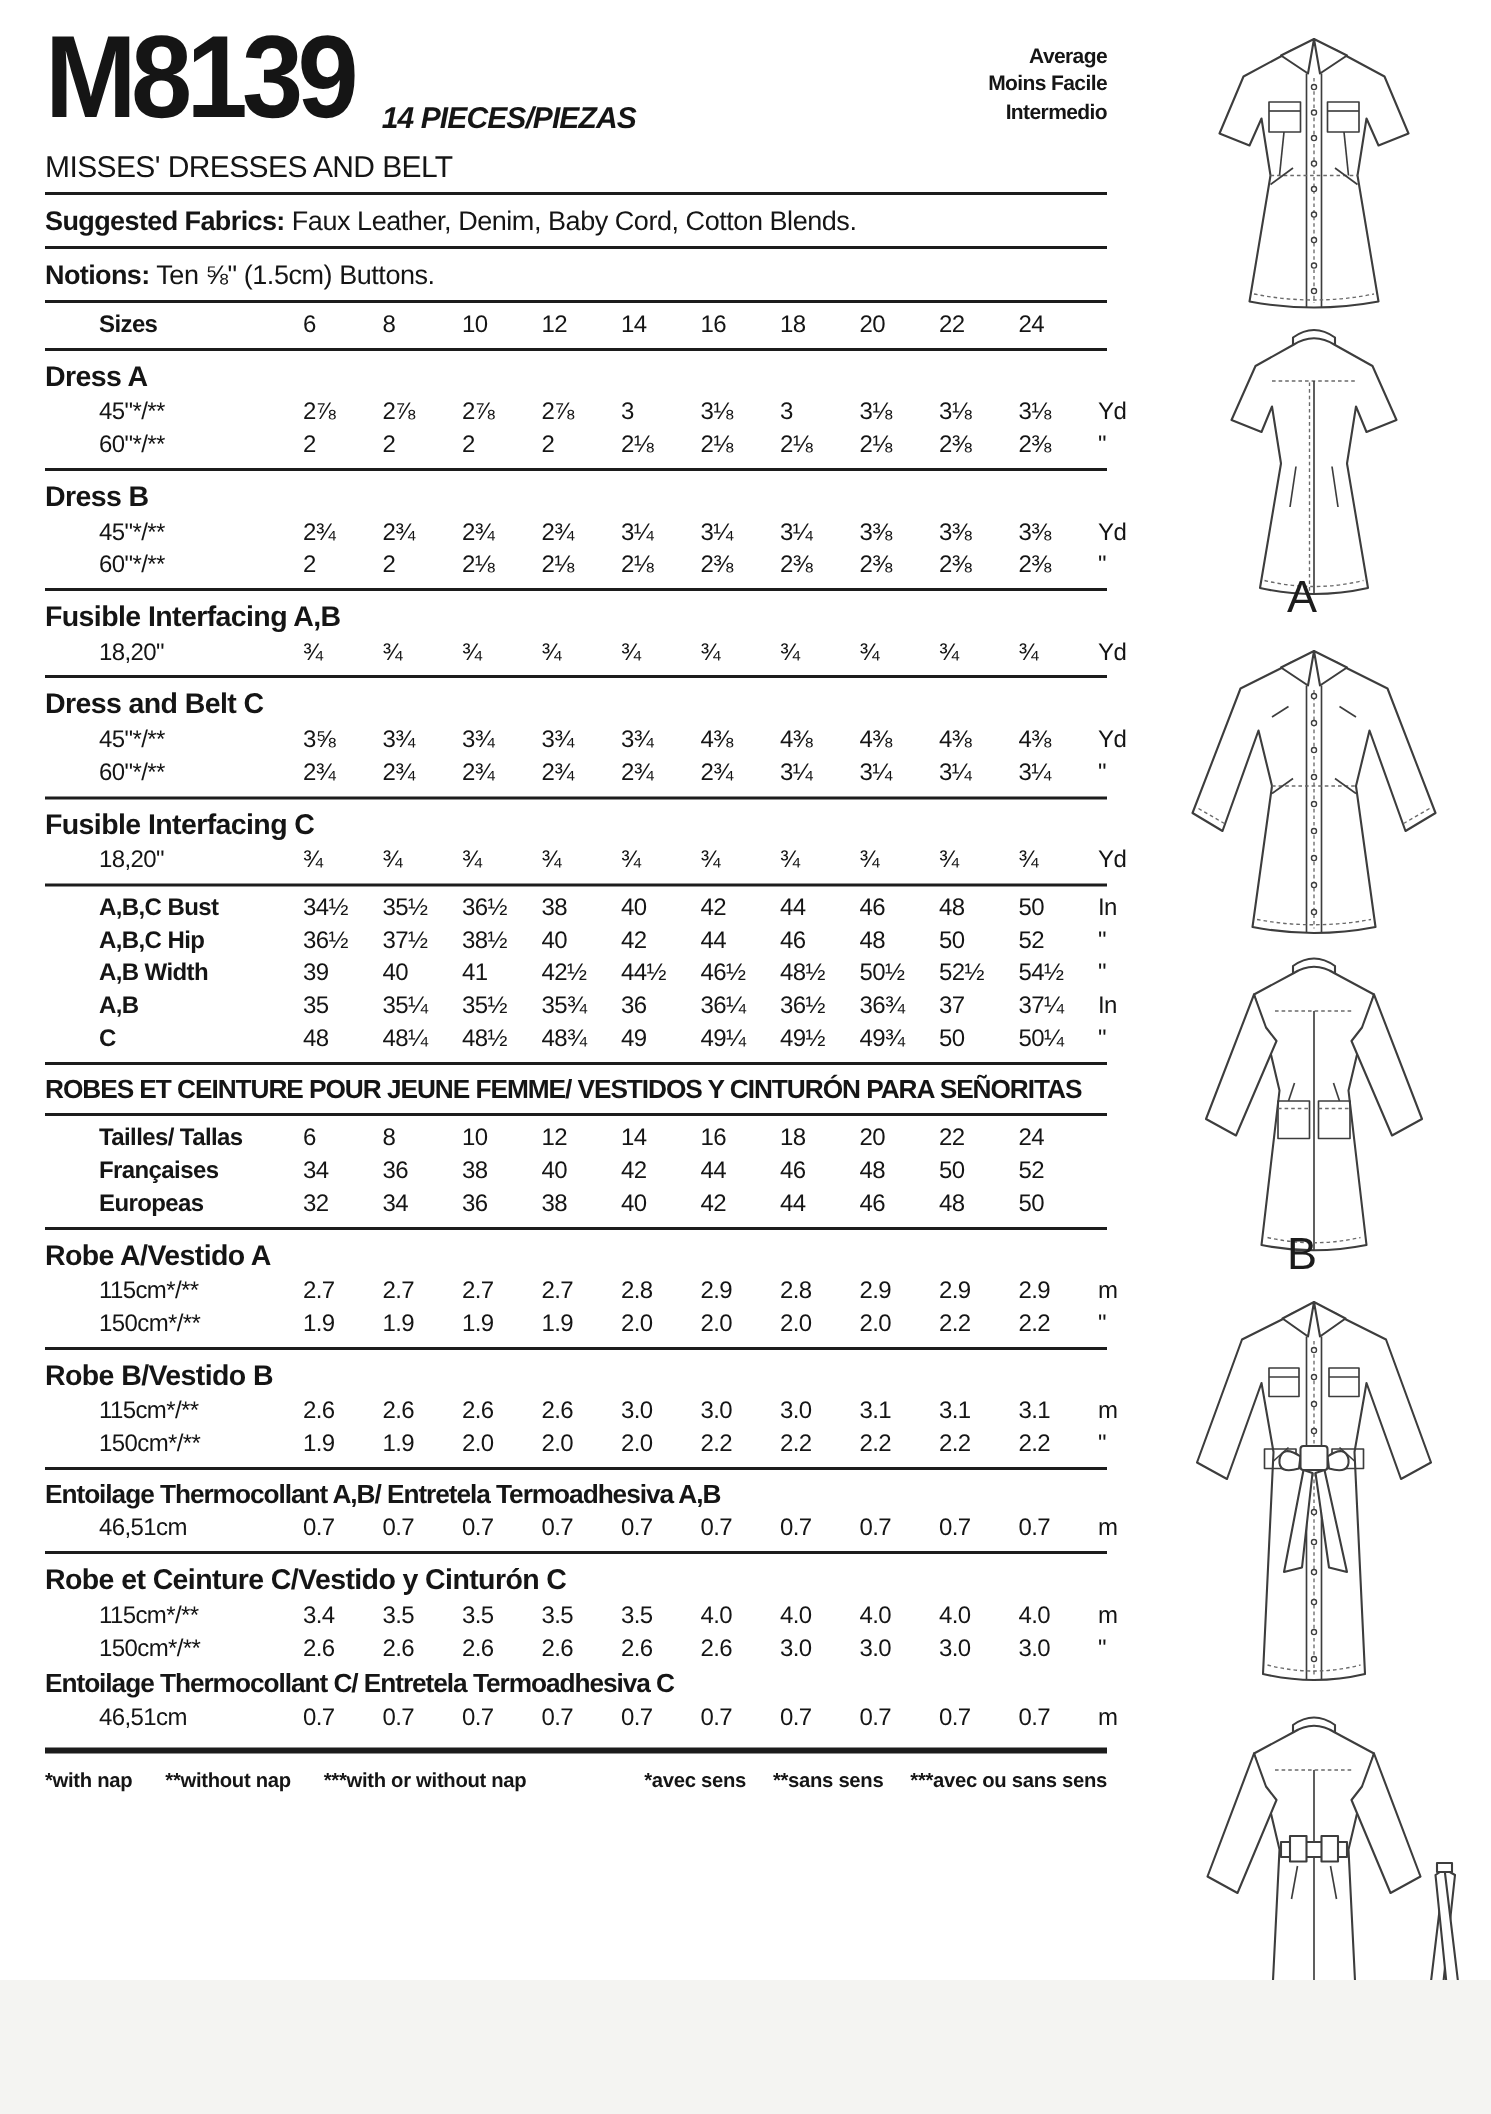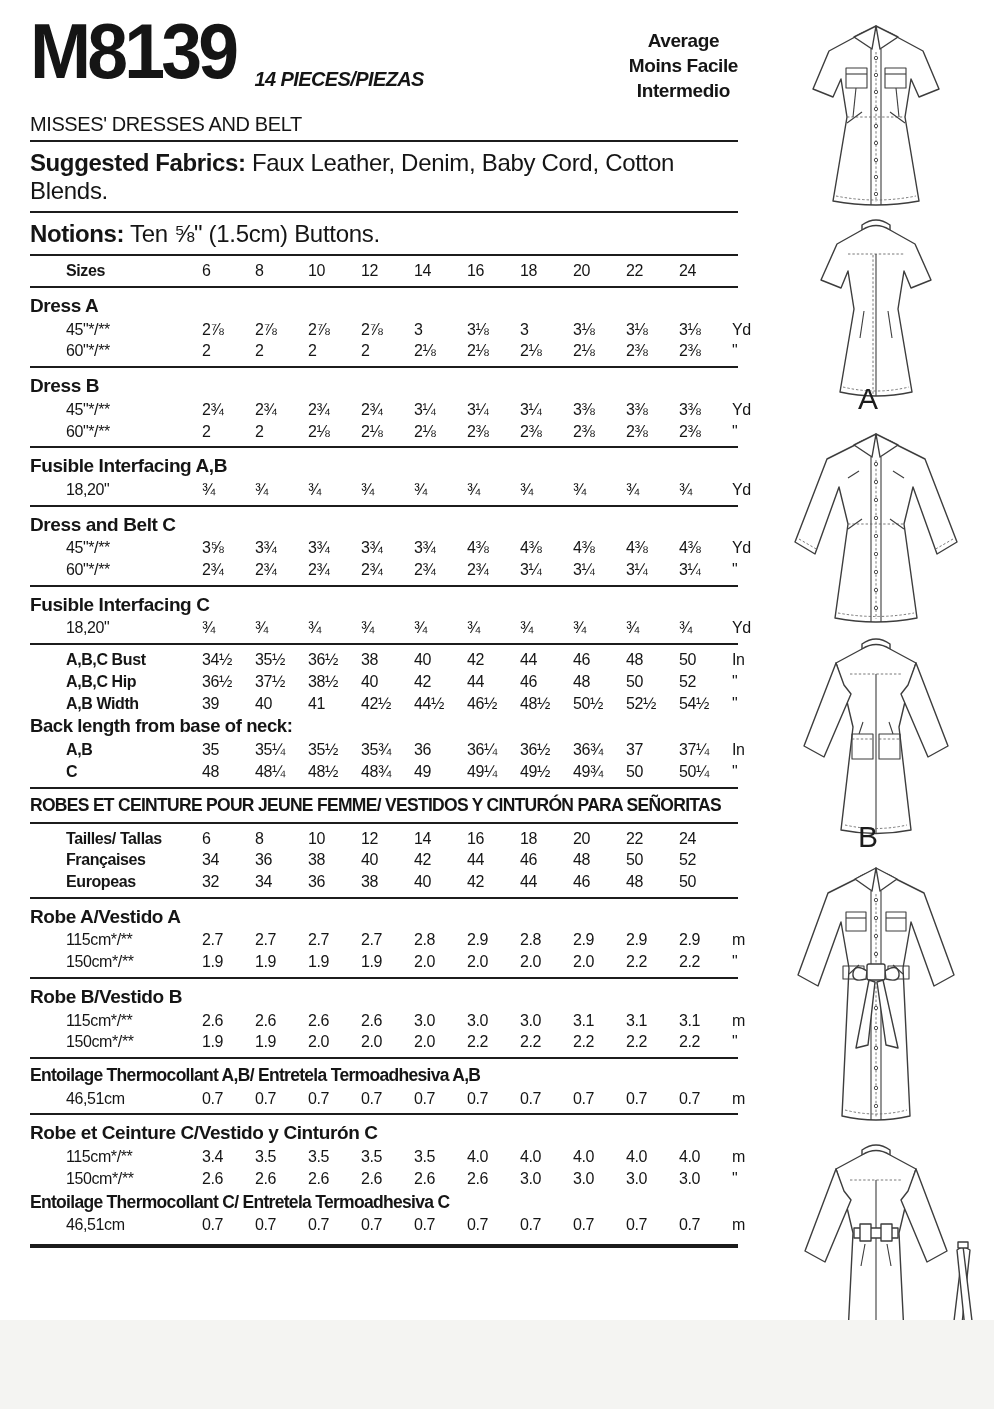--- a/index.html
+++ b/index.html
@@ -6,28 +6,28 @@
   .page{position:relative;width:994px;height:1320px;background:#ffffff;overflow:hidden;
         font-family:"Liberation Sans",sans-serif;color:#151515;}
   .content{position:absolute;left:30px;top:14px;width:708px;}
   .figures{position:absolute;left:758px;top:0;width:236px;height:1409px;}
 
   
   .masthead{display:flex;align-items:flex-start;}
   .pattern-number{font-size:78px;font-weight:bold;line-height:0.95;letter-spacing:-4px;
                   transform:scaleX(0.94);transform-origin:left top;white-space:nowrap;}
   .pieces{font-size:20px;font-weight:bold;letter-spacing:-0.6px;margin:54px 0 0 6px;white-space:nowrap;font-style:italic;}
-  .difficulty{margin-left:auto;text-align:center;font-weight:bold;font-size:19px;line-height:1.32;
+  .difficulty{margin-left:auto;text-align:right;font-weight:bold;font-size:14px;line-height:1.32;
               letter-spacing:-0.4px;padding-top:14px;}
   .title-line{font-size:20px;font-weight:normal;letter-spacing:-0.4px;margin-top:10px;}
 
   .rule{height:2px;background:#1c1c1c;margin:4px 0;}
   .rule.thick{height:4px;margin-top:8px;}
 
-  .info-line{font-size:24px;letter-spacing:-0.3px;padding:3px 0 2px 0;}
+  .info-line{font-size:18px;letter-spacing:-0.3px;padding:3px 0 2px 0;}
   .info-line b{letter-spacing:-0.4px;}
 
   
   .trow{display:grid;grid-template-columns:136px repeat(10,53px) 39px;
         font-size:16px;letter-spacing:-0.4px;line-height:1.36;align-items:baseline;margin-left:36px;}
   .trow .lbl{white-space:nowrap;}
   .trow .lbl.bold{font-weight:bold;}
   .trow .cell{white-space:nowrap;}
   .trow .unit{white-space:nowrap;}
   .sec-h{font-size:19px;font-weight:bold;letter-spacing:-0.4px;line-height:1.35;padding-top:1px;white-space:nowrap;}
@@ -247,21 +247,20 @@
           <div class="cell">41</div>
           <div class="cell">42½</div>
           <div class="cell">44½</div>
           <div class="cell">46½</div>
           <div class="cell">48½</div>
           <div class="cell">50½</div>
           <div class="cell">52½</div>
           <div class="cell">54½</div>
           <div class="unit">"</div>
         </div>
-        <div class="sub-h">Back length from base of neck:</div>
         <div class="trow">
           <div class="lbl bold">A,B</div>
           <div class="cell">35</div>
           <div class="cell">35¼</div>
           <div class="cell">35½</div>
           <div class="cell">35¾</div>
           <div class="cell">36</div>
           <div class="cell">36¼</div>
           <div class="cell">36½</div>
           <div class="cell">36¾</div>
@@ -446,20 +445,24 @@
           <div class="cell">0.7</div>
           <div class="cell">0.7</div>
           <div class="cell">0.7</div>
           <div class="cell">0.7</div>
           <div class="unit">m</div>
         </div>
         <div class="rule thick"></div>
       </div>
 
     <div class="footnotes">
+      <div class="fn-line">
+        <div class="fn-group" id="fn-en"><span>*with nap</span><span>**without nap</span><span>***with or without nap</span></div>
+        <div class="fn-group right" id="fn-fr"><span>*avec sens</span><span>**sans sens</span><span>***avec ou sans sens</span></div>
+      </div>
     </div>
   </div>
 
   <div class="figures">
 
     <div class="figure" style="top:6px;height:412px;">
       <svg width="236" height="404" viewBox="0 0 234 404">
         <g>
           <path class="ol" d="M96,31 L70,45 L54,83 L74,91 L82,73 L88,111 L74,195 Q117,203 160,195 L146,111 L152,73 L160,91 L180,83 L164,45 L138,31 Q117,17 96,31 Z"></path>
           <path class="ol" d="M117,20 L95,31 L113,43 Z"></path>

